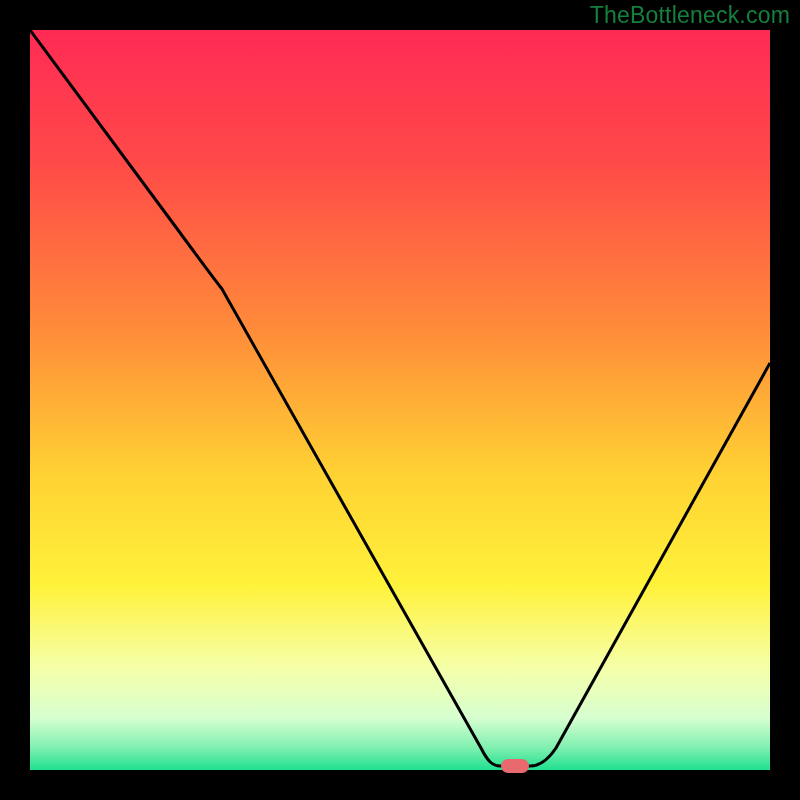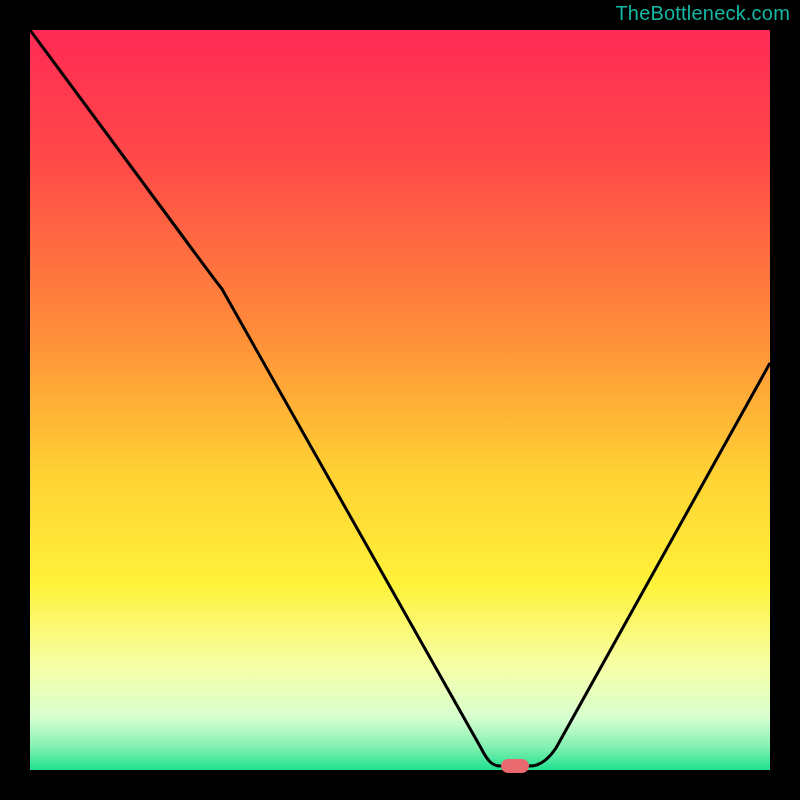--- a/index.html
+++ b/index.html
@@ -13,23 +13,23 @@
   .container {
     position: relative;
     width: 800px;
     height: 800px;
     background: #000000;
   }
   .watermark {
     position: absolute;
     top: 2px;
     right: 10px;
-    color: #14b8a6;
+    color: #15803d;
     font-family: Arial, Helvetica, sans-serif;
-    font-size: 20px;
+    font-size: 23px;
     font-weight: 500;
     letter-spacing: 0.2px;
     z-index: 10;
   }
   .plot {
     position: absolute;
     left: 30px;
     top: 30px;
     width: 740px;
     height: 740px;

